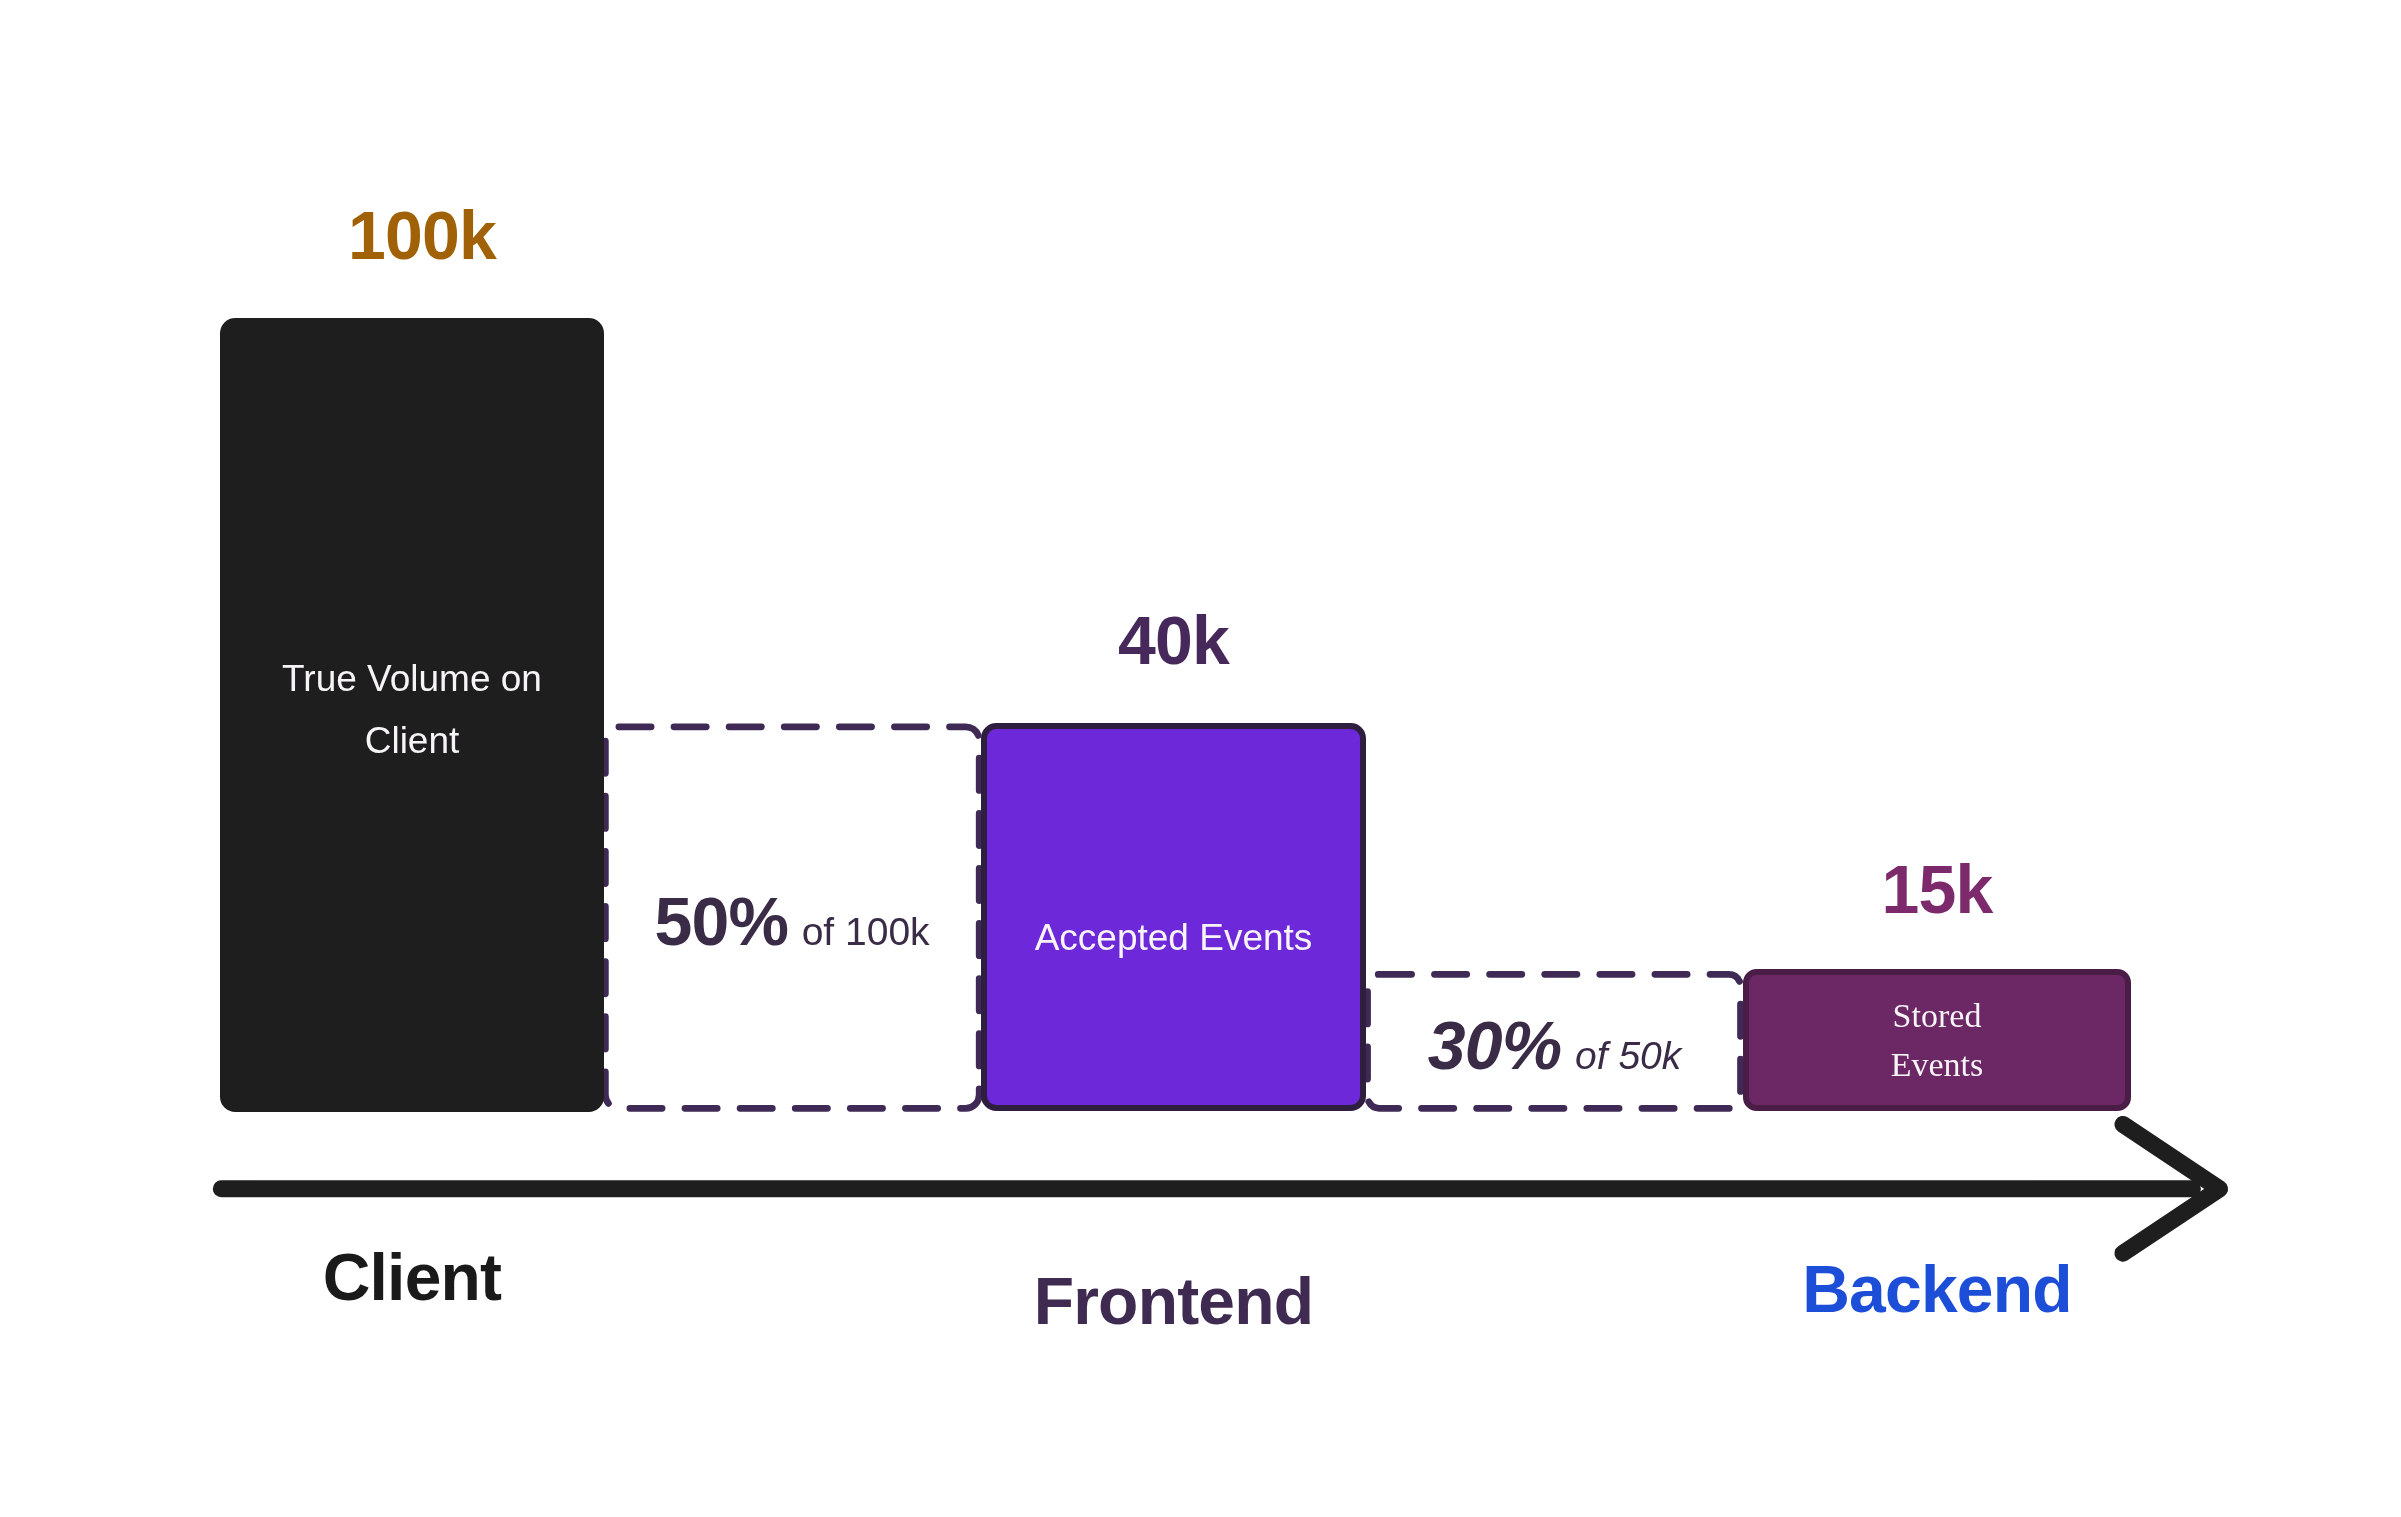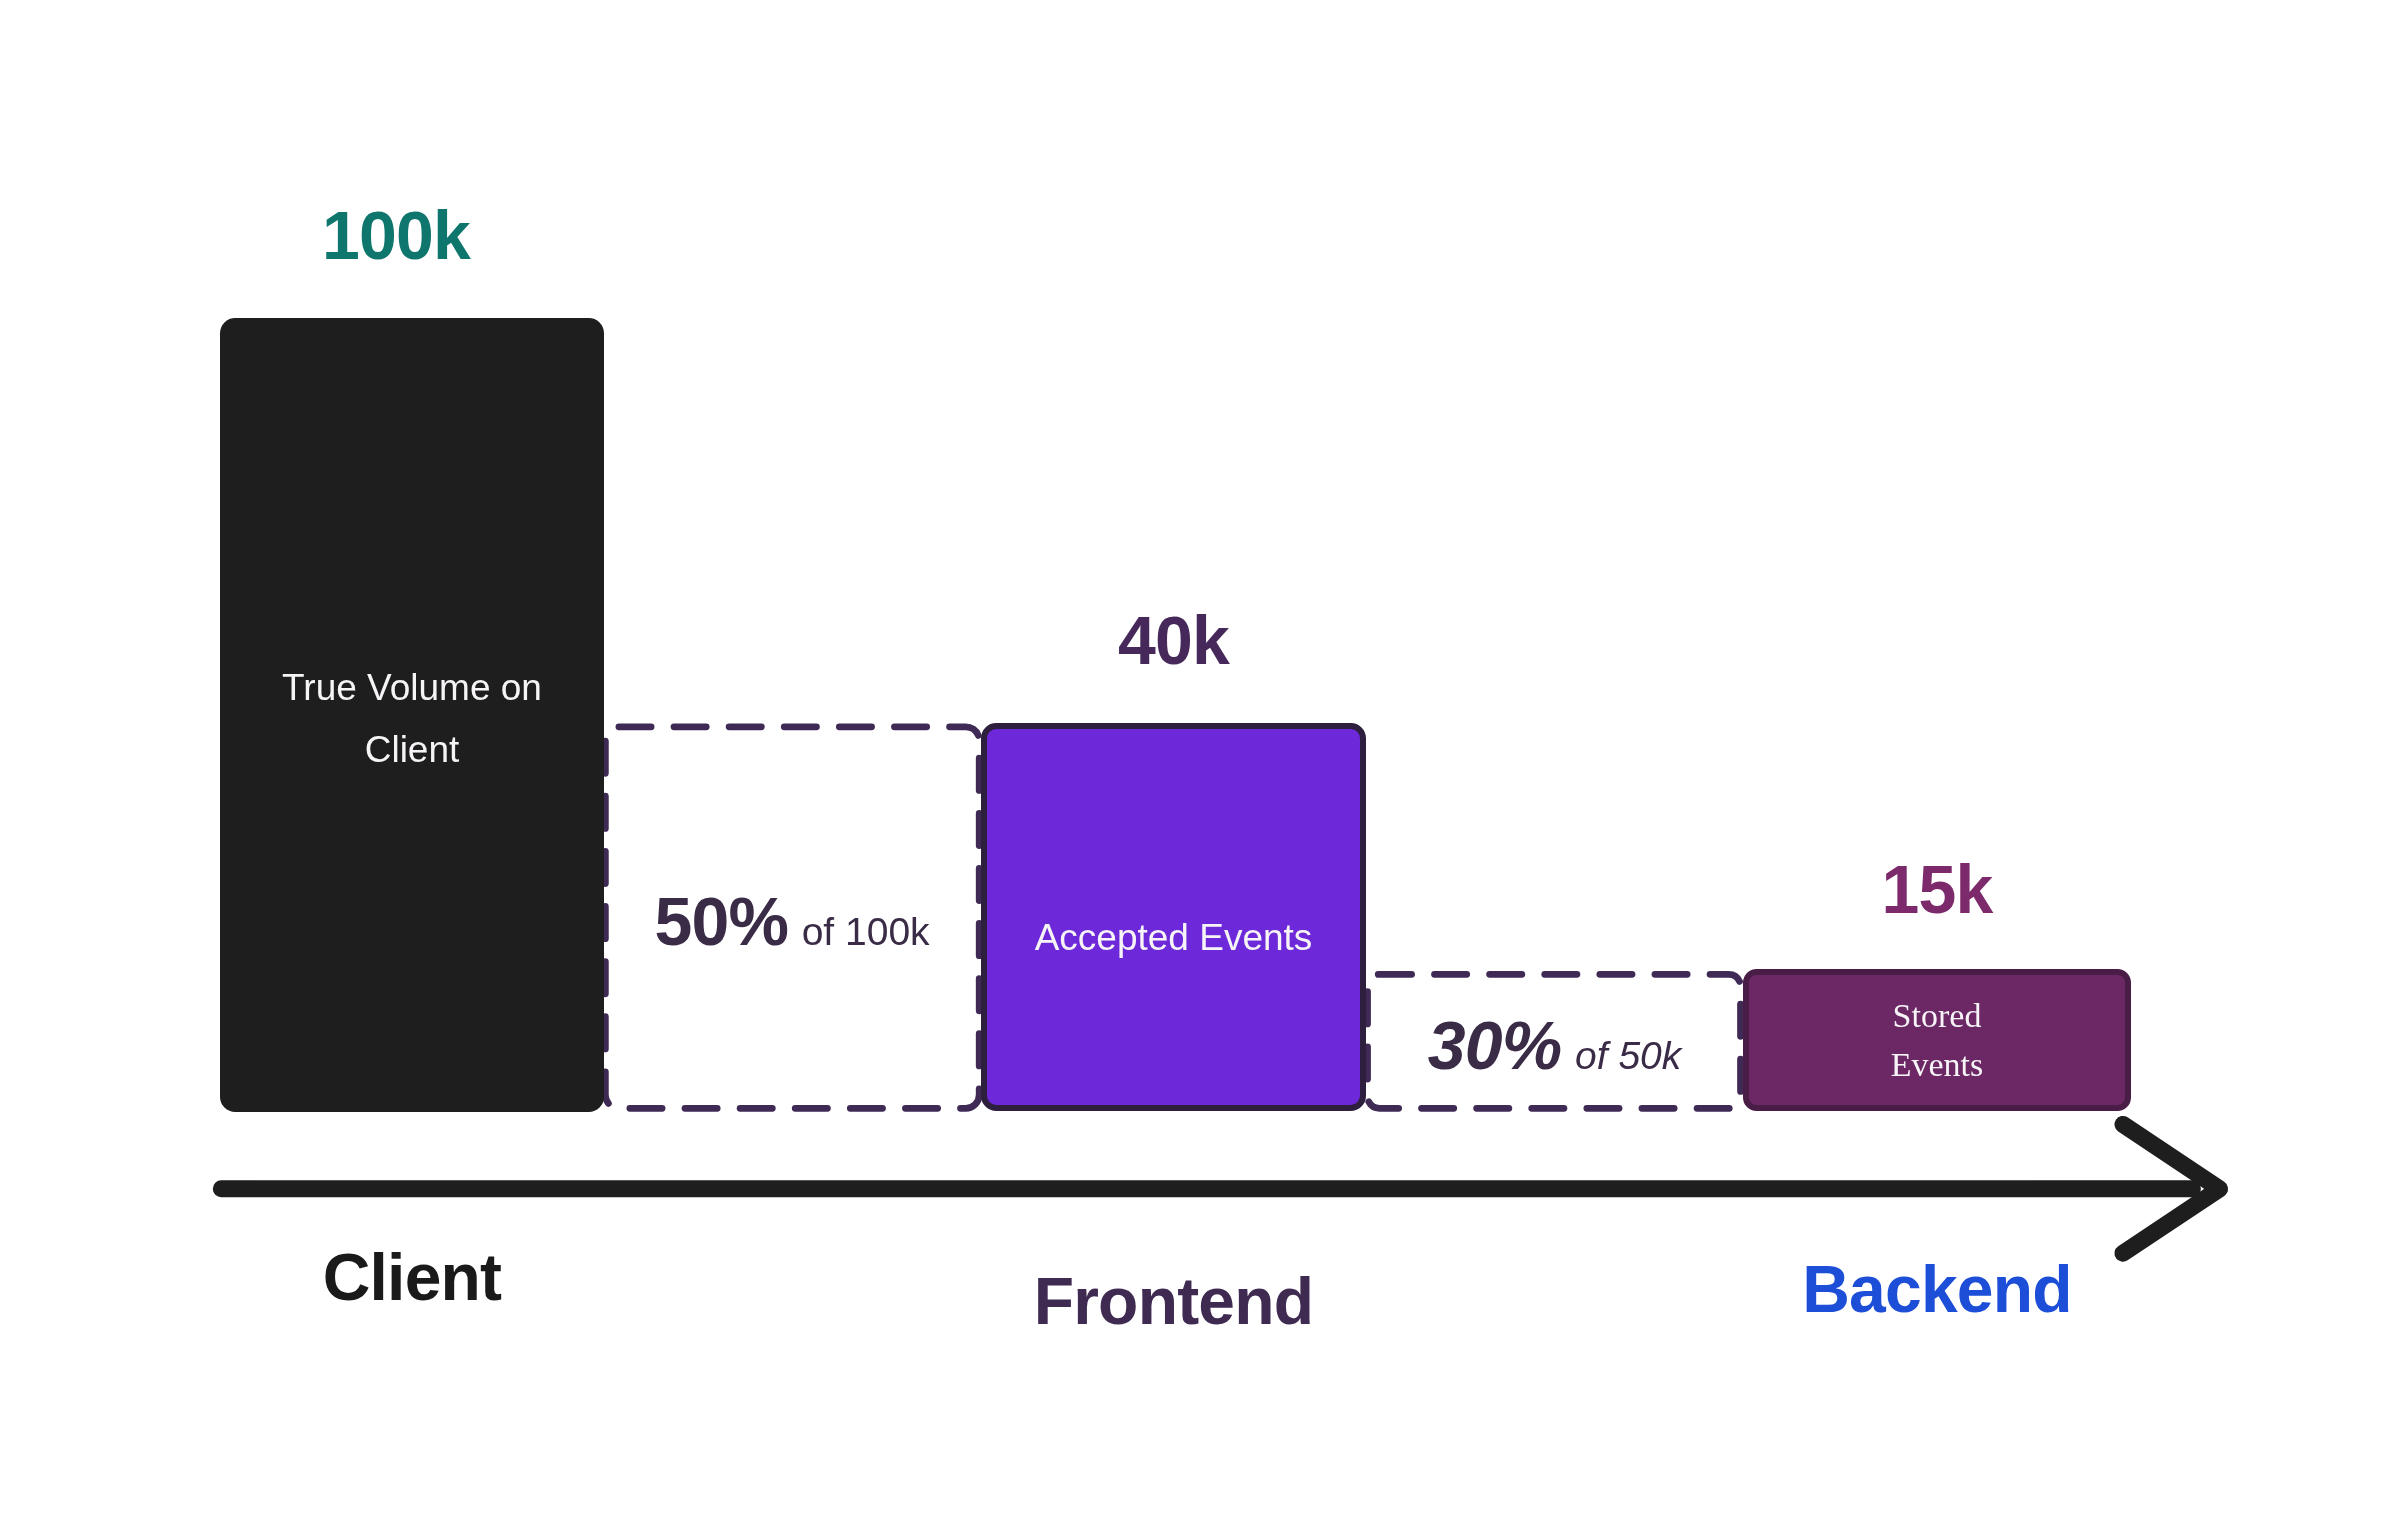--- a/index.html
+++ b/index.html
@@ -18,21 +18,21 @@
   .abs { position: absolute; }
 
   
   .value-label {
     text-align: center;
     font-size: 68px;
     line-height: 68px;
     font-weight: 700;
     letter-spacing: -0.8px;
   }
-  .value-label.client   { left: 204px;  width: 384px; top: 201px;  color: #0f766e; }
+  .value-label.client   { left: 230px;  width: 384px; top: 201px;  color: #a16207; }
   .value-label.frontend { left: 981px; width: 385px; top: 606px;  color: #46295a; }
   .value-label.backend  { left: 1743px; width: 388px; top: 855px; color: #7c2a6b; }
 
   
   .bar {
     box-sizing: border-box;
     border-radius: 15.3px;
   }
   .bar.client {
     left: 220px; top: 318px; width: 384px; height: 794px;
@@ -52,21 +52,21 @@
 
   
   .bar-text {
     position: absolute;
     left: 0; right: 0;
     text-align: center;
     color: #f7f4f7;
     font-weight: 400;
   }
   .bar.client .bar-text {
-    top: 339px;
+    top: 330px;
     padding: 0 22px;
     font-size: 37px;
     line-height: 62px;
   }
   .bar.frontend .bar-text {
     top: 188px;
     font-size: 37px;
     line-height: 41px;
   }
   .bar.backend .bar-text {

